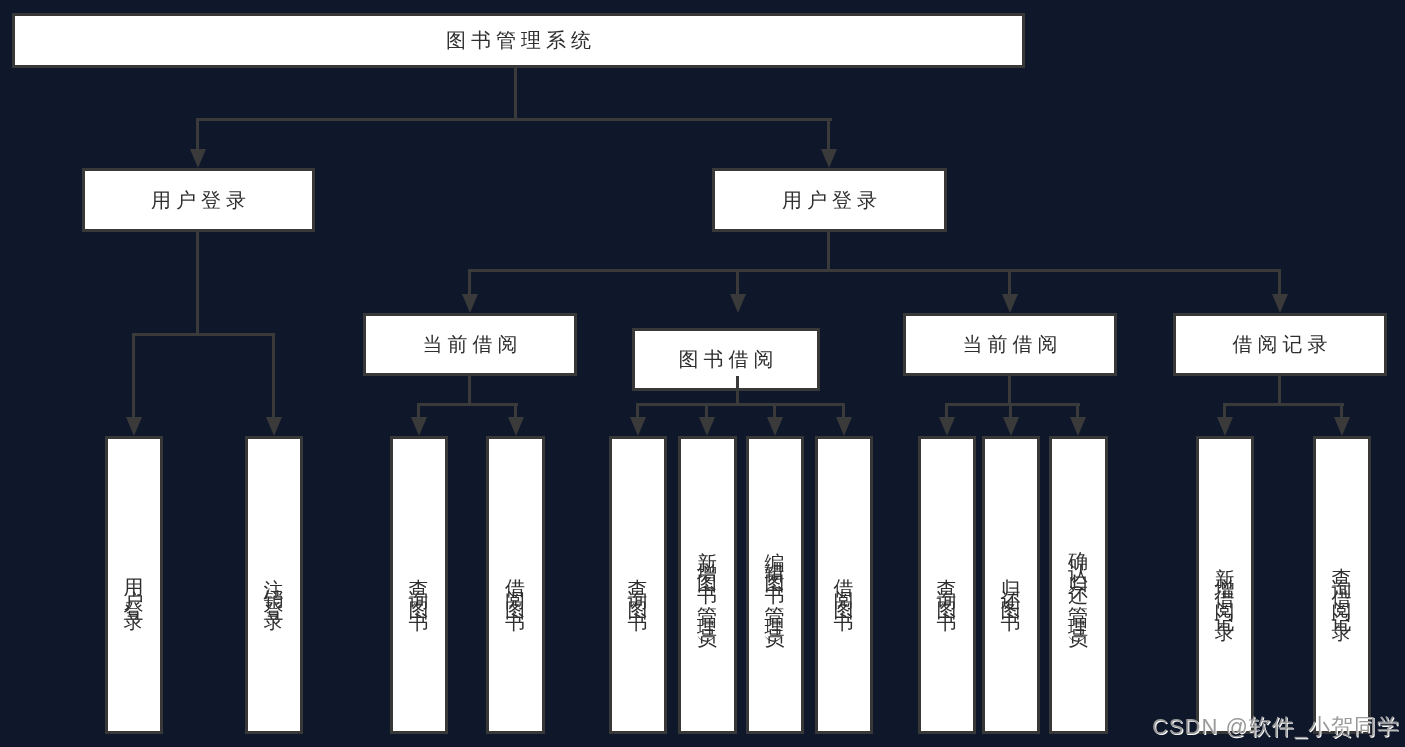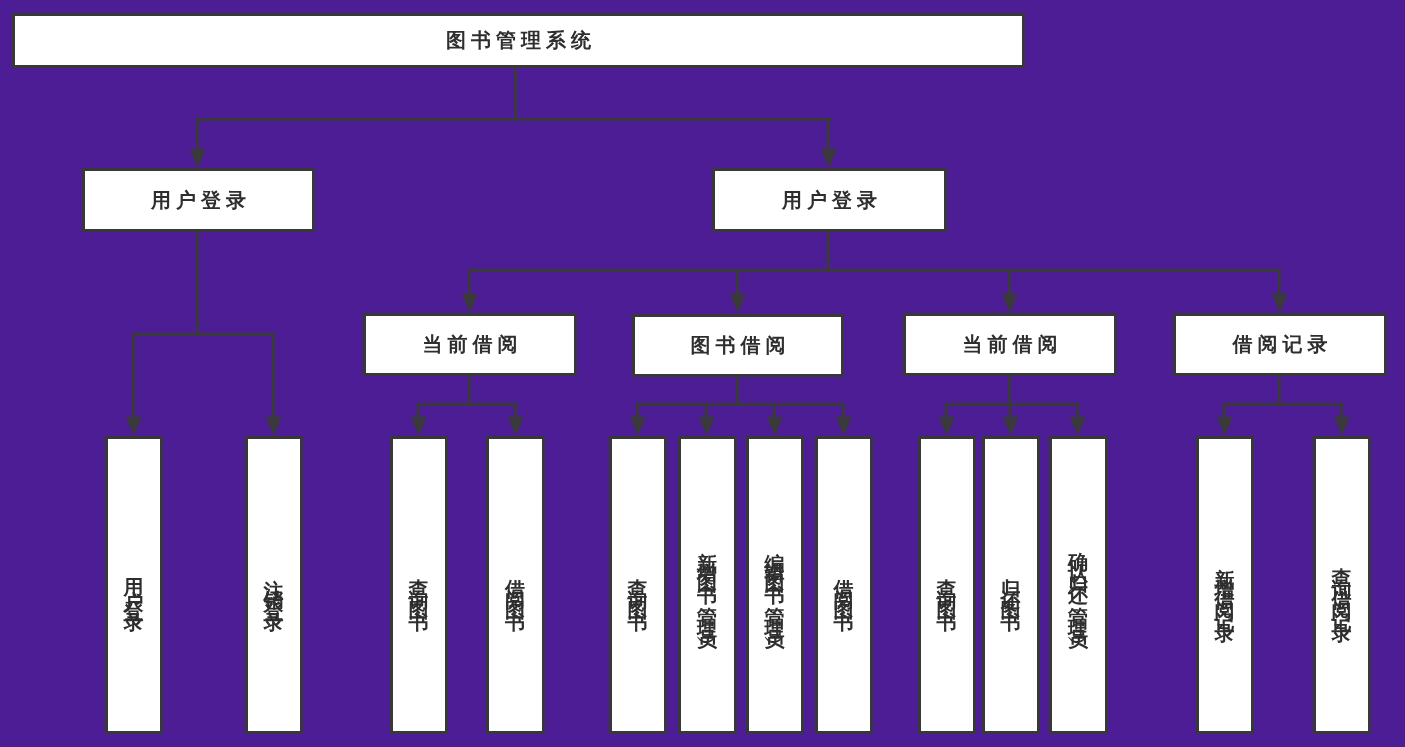--- a/index.html
+++ b/index.html
@@ -1,22 +1,21 @@
 <!DOCTYPE html>
 <html><head>
 <meta charset="utf-8">
 <style>
   html,body{margin:0;padding:0;background:#ffffff;}
   #stage{
     position:relative;
     width:1405px;height:747px;
-    background:#4c1d95;
+    background:#0f172a;
     font-family:"Liberation Sans","DejaVu Sans",sans-serif;
     overflow:hidden;
-    font-weight:bold;
   }
   .node{
     position:absolute;box-sizing:border-box;
     border:3px solid #383838;background:#ffffff;
     display:flex;align-items:center;justify-content:center;
     color:#2e2e2e;font-size:20px;letter-spacing:5px;text-indent:5px;
     white-space:nowrap;
   }
   .leaf{
     position:absolute;box-sizing:border-box;
@@ -46,21 +45,21 @@
 <div id="stage">
 
   <div class="node" style="left:12px;top:13px;width:1013px;height:55px">图书管理系统</div>
 
   <div class="node" style="left:82px;top:168px;width:233px;height:64px">用户登录</div>
 
   <div class="node" style="left:712px;top:168px;width:235px;height:64px">用户登录</div>
 
   <div class="node" style="left:363px;top:313px;width:214px;height:63px">当前借阅</div>
 
-  <div class="node" style="left:632px;top:314px;width:212px;height:63px">图书借阅</div>
+  <div class="node" style="left:632px;top:328px;width:188px;height:63px">图书借阅</div>
 
   <div class="node" style="left:1173px;top:313px;width:214px;height:63px">借阅记录</div>
 
   <div class="node" style="left:903px;top:313px;width:214px;height:63px">当前借阅</div>
 
   <div class="leaf" style="left:105px;top:436px;width:58px;height:298px">
     <span>用户登录</span>
     </div>
 
   <div class="leaf" style="left:245px;top:436px;width:58px;height:298px">
@@ -163,14 +162,15 @@
   <div class="vl" style="left:1076px;top:403px;height:16px"></div>
   <div class="ar" style="left:1070px;top:417px"></div>
 
   <div class="vl" style="left:1278px;top:376px;height:29px"></div>
   <div class="hl" style="left:1223px;top:403px;width:121px"></div>
   <div class="vl" style="left:1223px;top:403px;height:16px"></div>
   <div class="ar" style="left:1217px;top:417px"></div>
   <div class="vl" style="left:1340px;top:403px;height:16px"></div>
   <div class="ar" style="left:1334px;top:417px"></div>
 
+  <div class="watermark">CSDN @软件_小贺同学</div>
 
 </div>
 
 </body></html>

